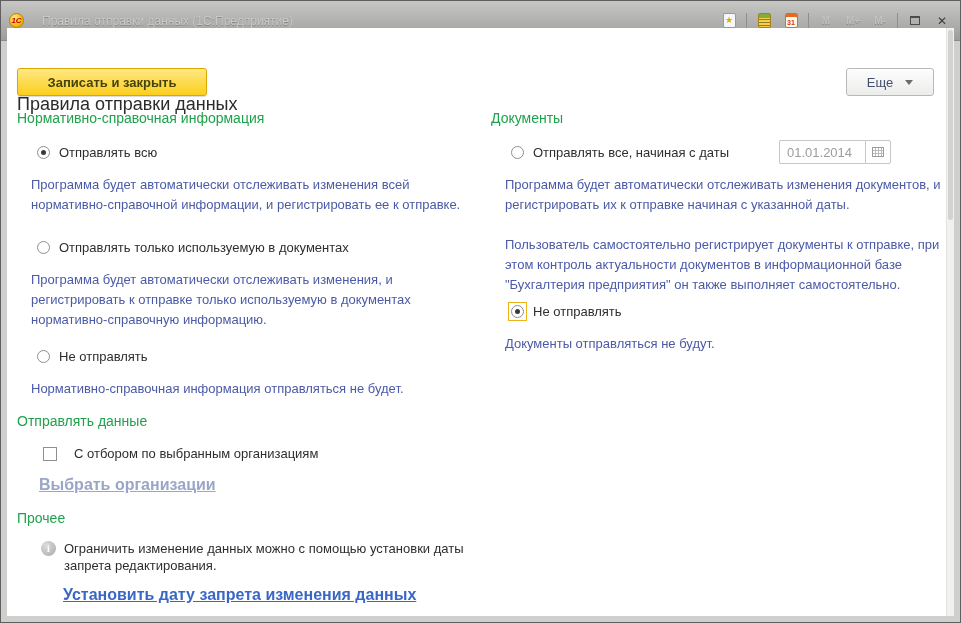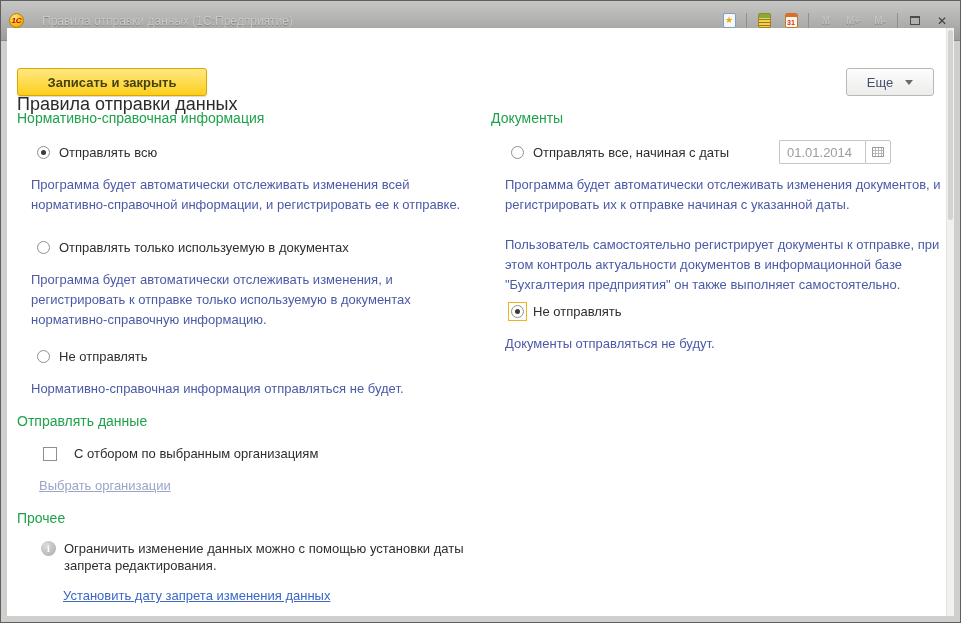--- a/index.html
+++ b/index.html
@@ -107,21 +107,21 @@
     background:#3a3a3a; border-radius:50%;
   }
   .focus-wrap { padding:2px; border:1px solid #ebb31c; margin:-3px; display:inline-flex; }
   .opt-label { margin-left:9px; font-size:13px; color:#2e2e2e; white-space:nowrap; }
   .desc { margin-left:14px; font-size:13px; color:#4b5aa7; line-height:20px; }
   .checkbox {
     width:14px; height:14px; border:1px solid #8f8f8f; background:#fff; flex:0 0 auto;
   }
   .chk-row { display:flex; align-items:center; margin-left:26px; height:17px; }
   .chk-row .opt-label { margin-left:17px; }
-  .link { font-size:13px; text-decoration:underline; cursor:pointer; display:inline-block; }
+  .link { font-size:16px; text-decoration:underline; cursor:pointer; display:inline-block;font-weight:bold; }
   .link.blue { color:#3a67c6; }
   .link.disabled { color:#9aa6c8; }
   .info-row { display:flex; align-items:flex-start; margin-left:24px; }
   .info-icon {
     width:15px; height:15px; border-radius:50%; flex:0 0 auto; margin-top:1px;
     background:radial-gradient(circle at 35% 30%, #dcdcdc, #a9a9a9);
     color:#ffffff; font-size:10px; font-weight:bold; font-family:"Liberation Serif",serif;
     display:flex; align-items:center; justify-content:center;
   }
   .info-text { margin-left:8px; font-size:13px; color:#2e2e2e; line-height:17px; }

